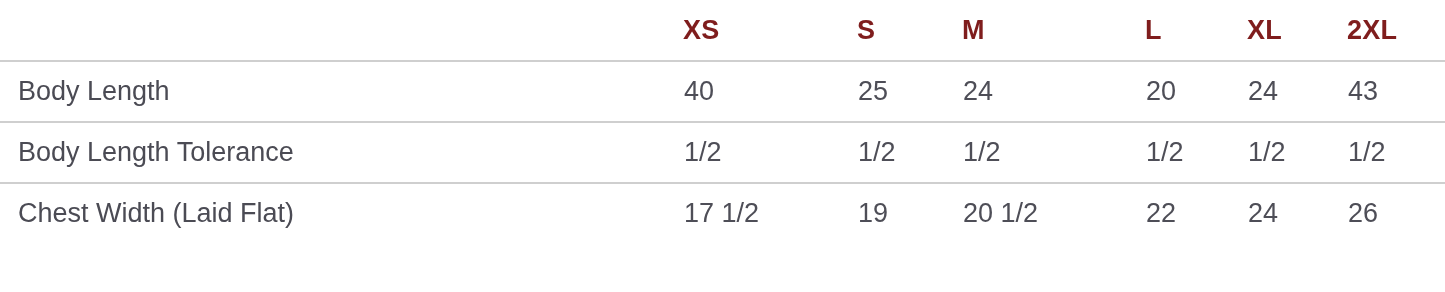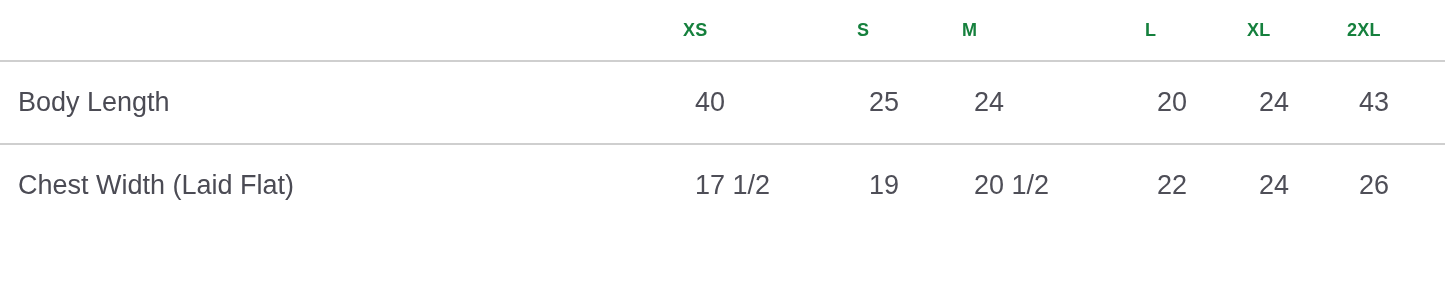--- a/index.html
+++ b/index.html
@@ -34,41 +34,41 @@
   col.c-xs    { width: 174px; }
   col.c-s     { width: 105px; }
   col.c-m     { width: 183px; }
   col.c-l     { width: 102px; }
   col.c-xl    { width: 100px; }
   col.c-2xl   { width: 98px; }
 
   thead th {
     text-align: left;
     vertical-align: middle;
-    font-size: 18px;
+    font-size: 27px;
     font-weight: bold;
-    color: #15803d;
+    color: #7f1d1d;
     letter-spacing: 0.2px;
     padding: 0 0 0 0;
     height: 60px;
     border: 0;
     background: #ffffff;
   }
   thead th.label-head {
     padding-left: 18px;
   }
 
   tbody td {
     text-align: left;
     vertical-align: middle;
     font-size: 27px;
     font-weight: normal;
     color: #4e4e57;
     height: 57px;
-    padding: 12px;
+    padding: 1px;
     border-top: 2px solid #cfcfcf;
     background: #ffffff;
     white-space: nowrap;
   }
   tbody td.row-label {
     padding-left: 18px;
     color: #4b4b54;
   }
 </style>
 </head>
@@ -102,20 +102,29 @@
       <tr>
         <td class="row-label">Body Length</td>
         <td>40</td>
         <td>25</td>
         <td>24</td>
         <td>20</td>
         <td>24</td>
         <td>43</td>
       </tr>
       <tr>
+        <td class="row-label">Body Length Tolerance</td>
+        <td>1/2</td>
+        <td>1/2</td>
+        <td>1/2</td>
+        <td>1/2</td>
+        <td>1/2</td>
+        <td>1/2</td>
+      </tr>
+      <tr>
         <td class="row-label">Chest Width (Laid Flat)</td>
         <td>17 1/2</td>
         <td>19</td>
         <td>20 1/2</td>
         <td>22</td>
         <td>24</td>
         <td>26</td>
       </tr>
     </tbody>
   </table>

